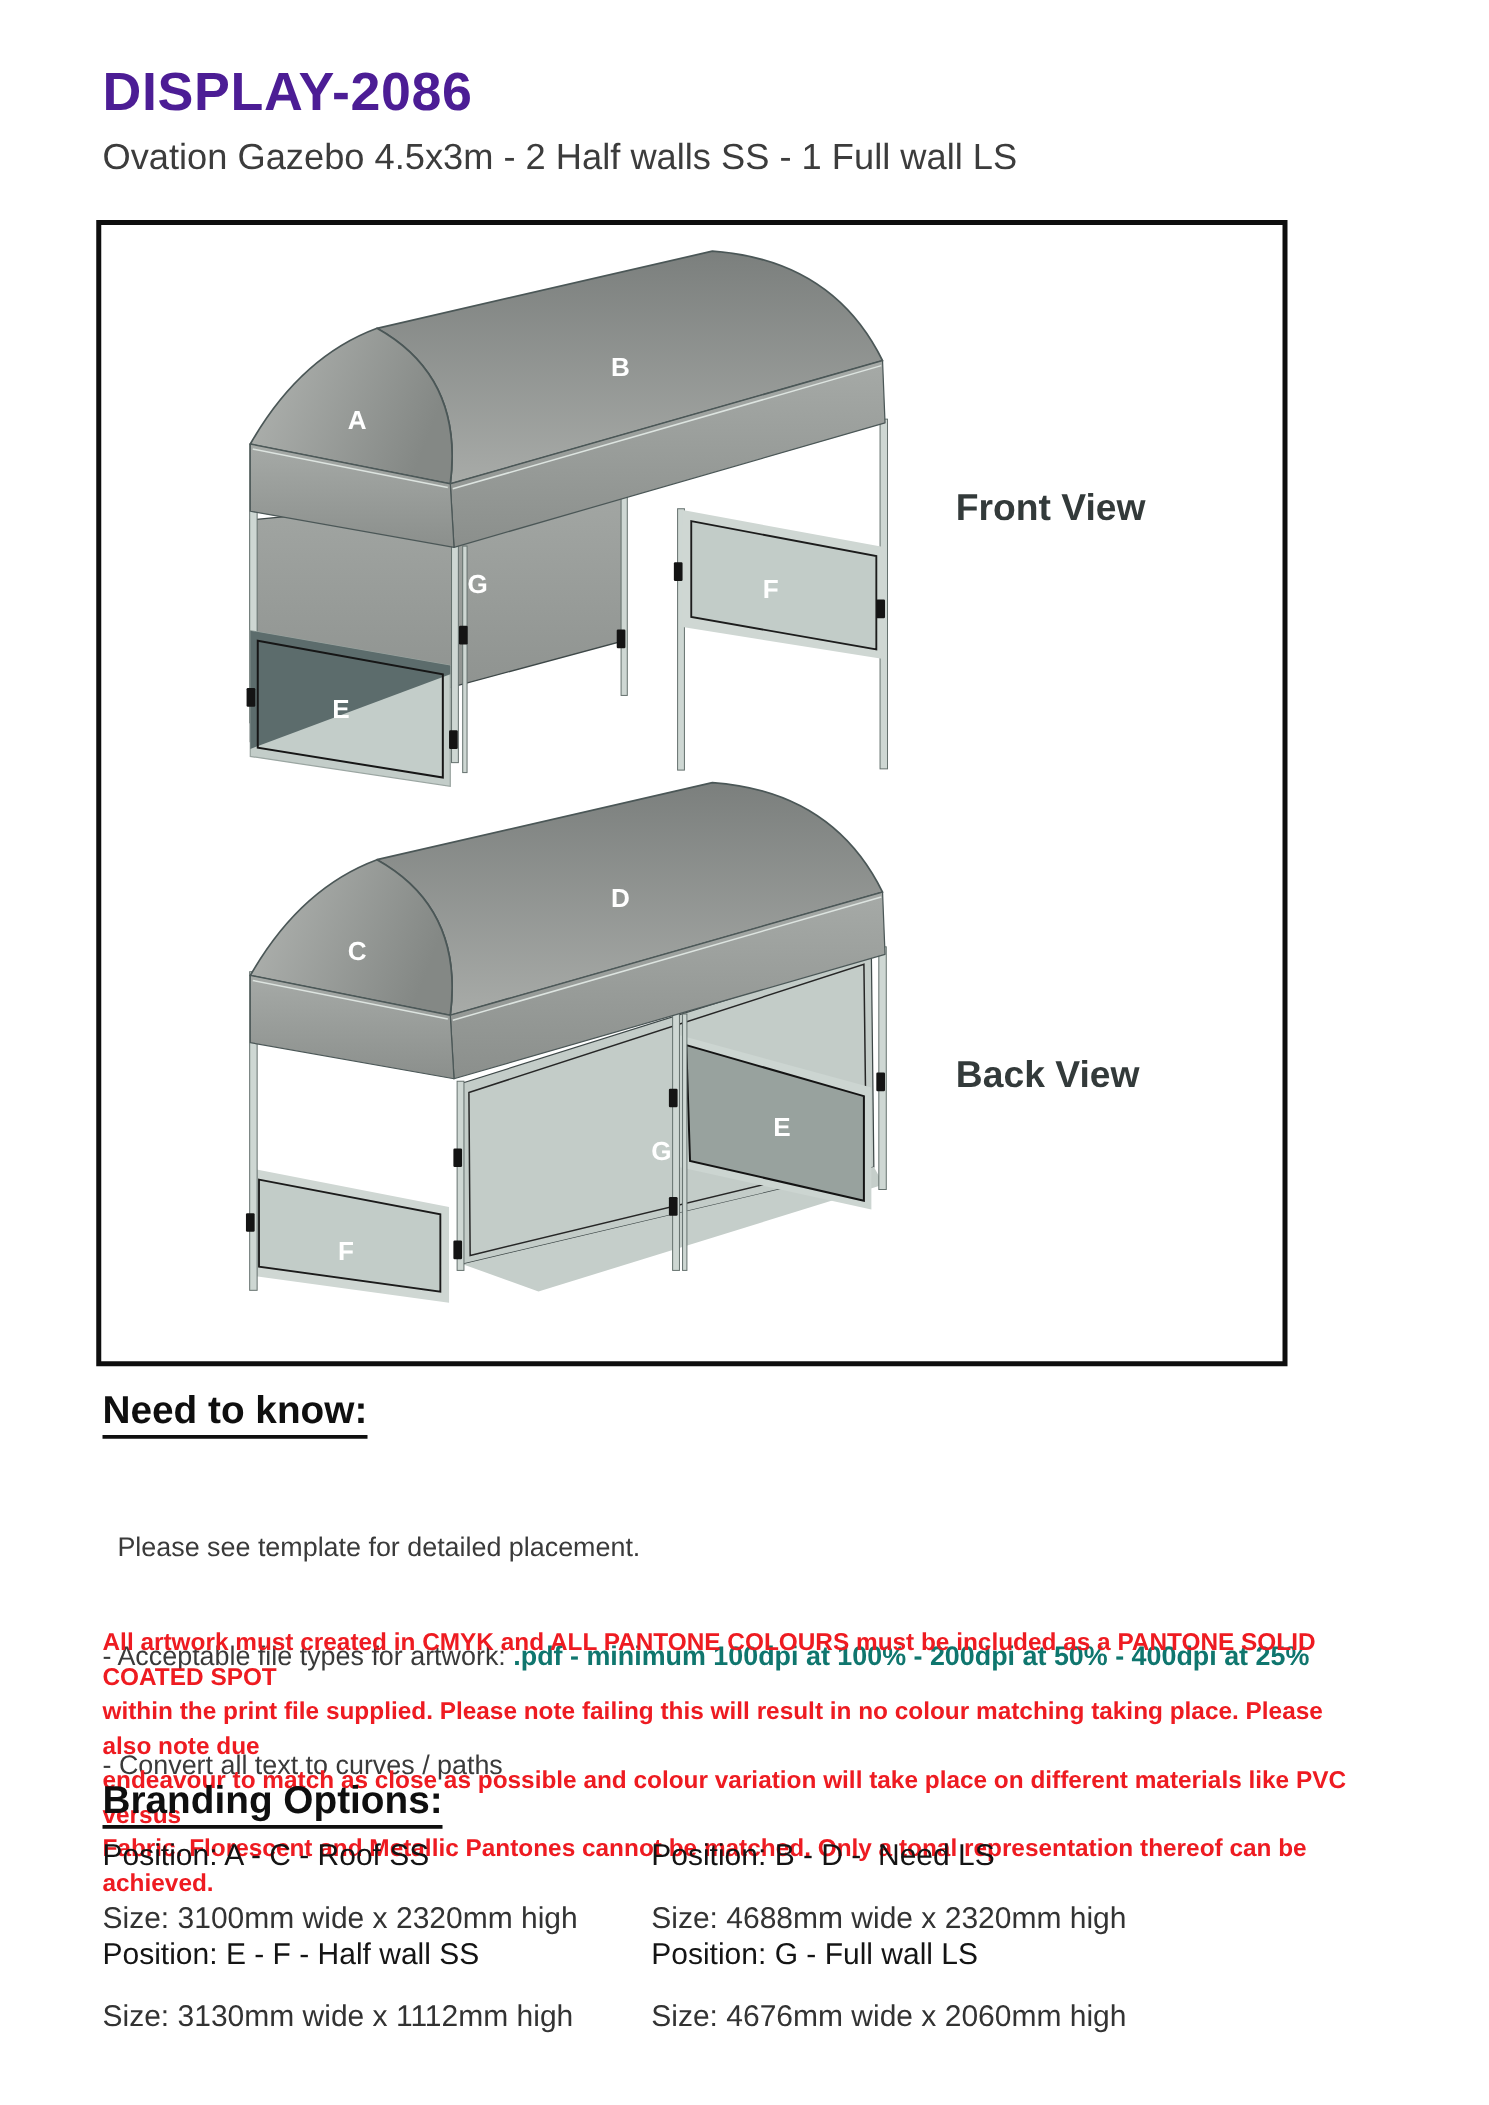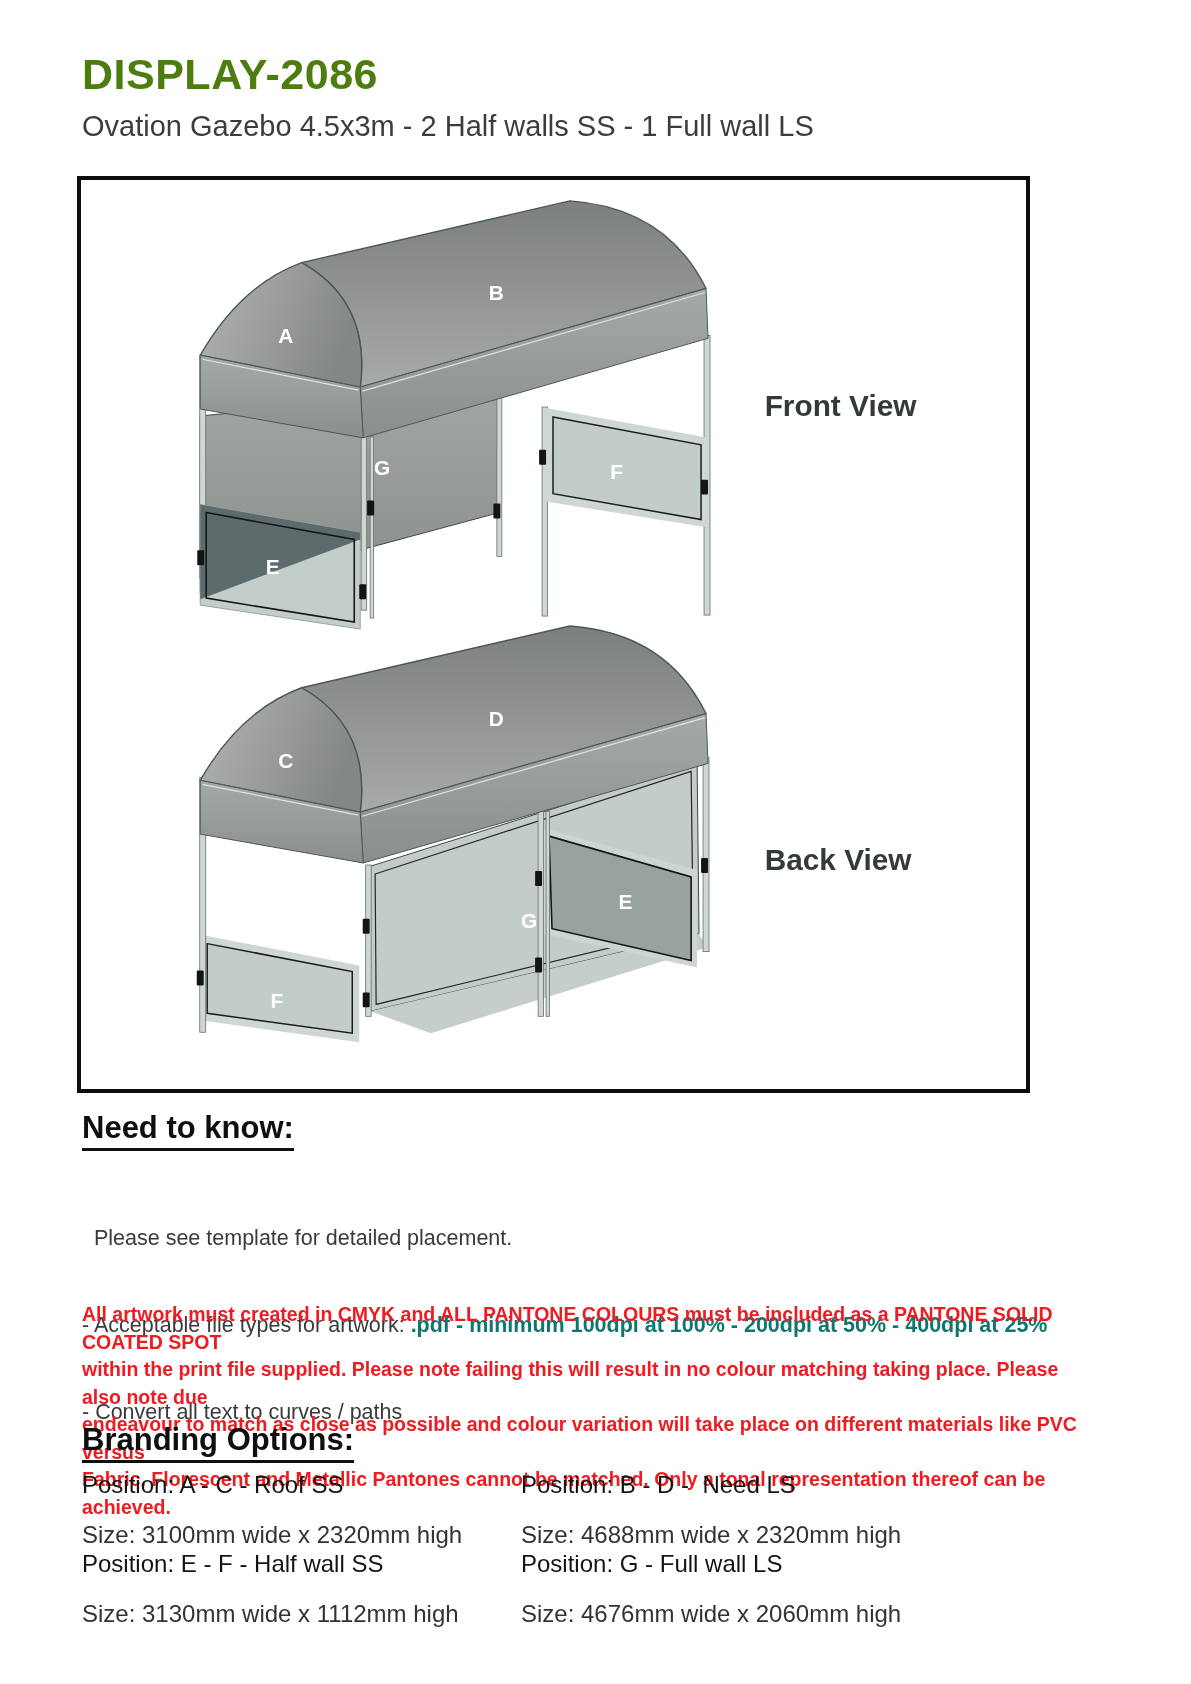--- a/index.html
+++ b/index.html
@@ -1,18 +1,18 @@
 <!DOCTYPE html>
 <html><head>
 <meta charset="utf-8">
 <style>
   html,body{margin:0;padding:0;background:#ffffff;}
   body{width:1191px;height:1684px;position:relative;font-family:"Liberation Sans",sans-serif;overflow:hidden;}
   .abs{position:absolute;}
-  .page-title{left:82px;top:50px;font-size:43px;font-weight:bold;color:#4d7c0f;letter-spacing:0.5px;}
+  .page-title{left:82px;top:50px;font-size:43px;font-weight:bold;color:#4c1d95;letter-spacing:0.5px;}
   .page-subtitle{left:82px;top:110px;font-size:29px;color:#3c3c3c;}
   .diagram-box{left:77px;top:176px;width:953px;height:917px;border:4px solid #0e0e0e;box-sizing:border-box;background:#fff;}
   .diagram-box svg{display:block;width:100%;height:100%;}
   .section-heading{font-size:31px;font-weight:bold;color:#0f0f0f;border-bottom:3px solid #0f0f0f;padding-bottom:3px;display:inline-block;line-height:1.05;}
   #need-heading{left:82px;top:1112px;}
   .bullets{left:82px;top:1166px;width:1040px;font-size:21.5px;line-height:29px;color:#3a3a3a;white-space:pre-wrap;}
   .bullets .b{height:29px;}
   .bold{font-weight:bold;color:#0f766e;}
   .warning{left:82px;top:1301px;width:1000px;font-size:19.5px;font-weight:bold;line-height:27.5px;color:#ee1b21;}
   #branding-heading{left:82px;top:1424px;}

